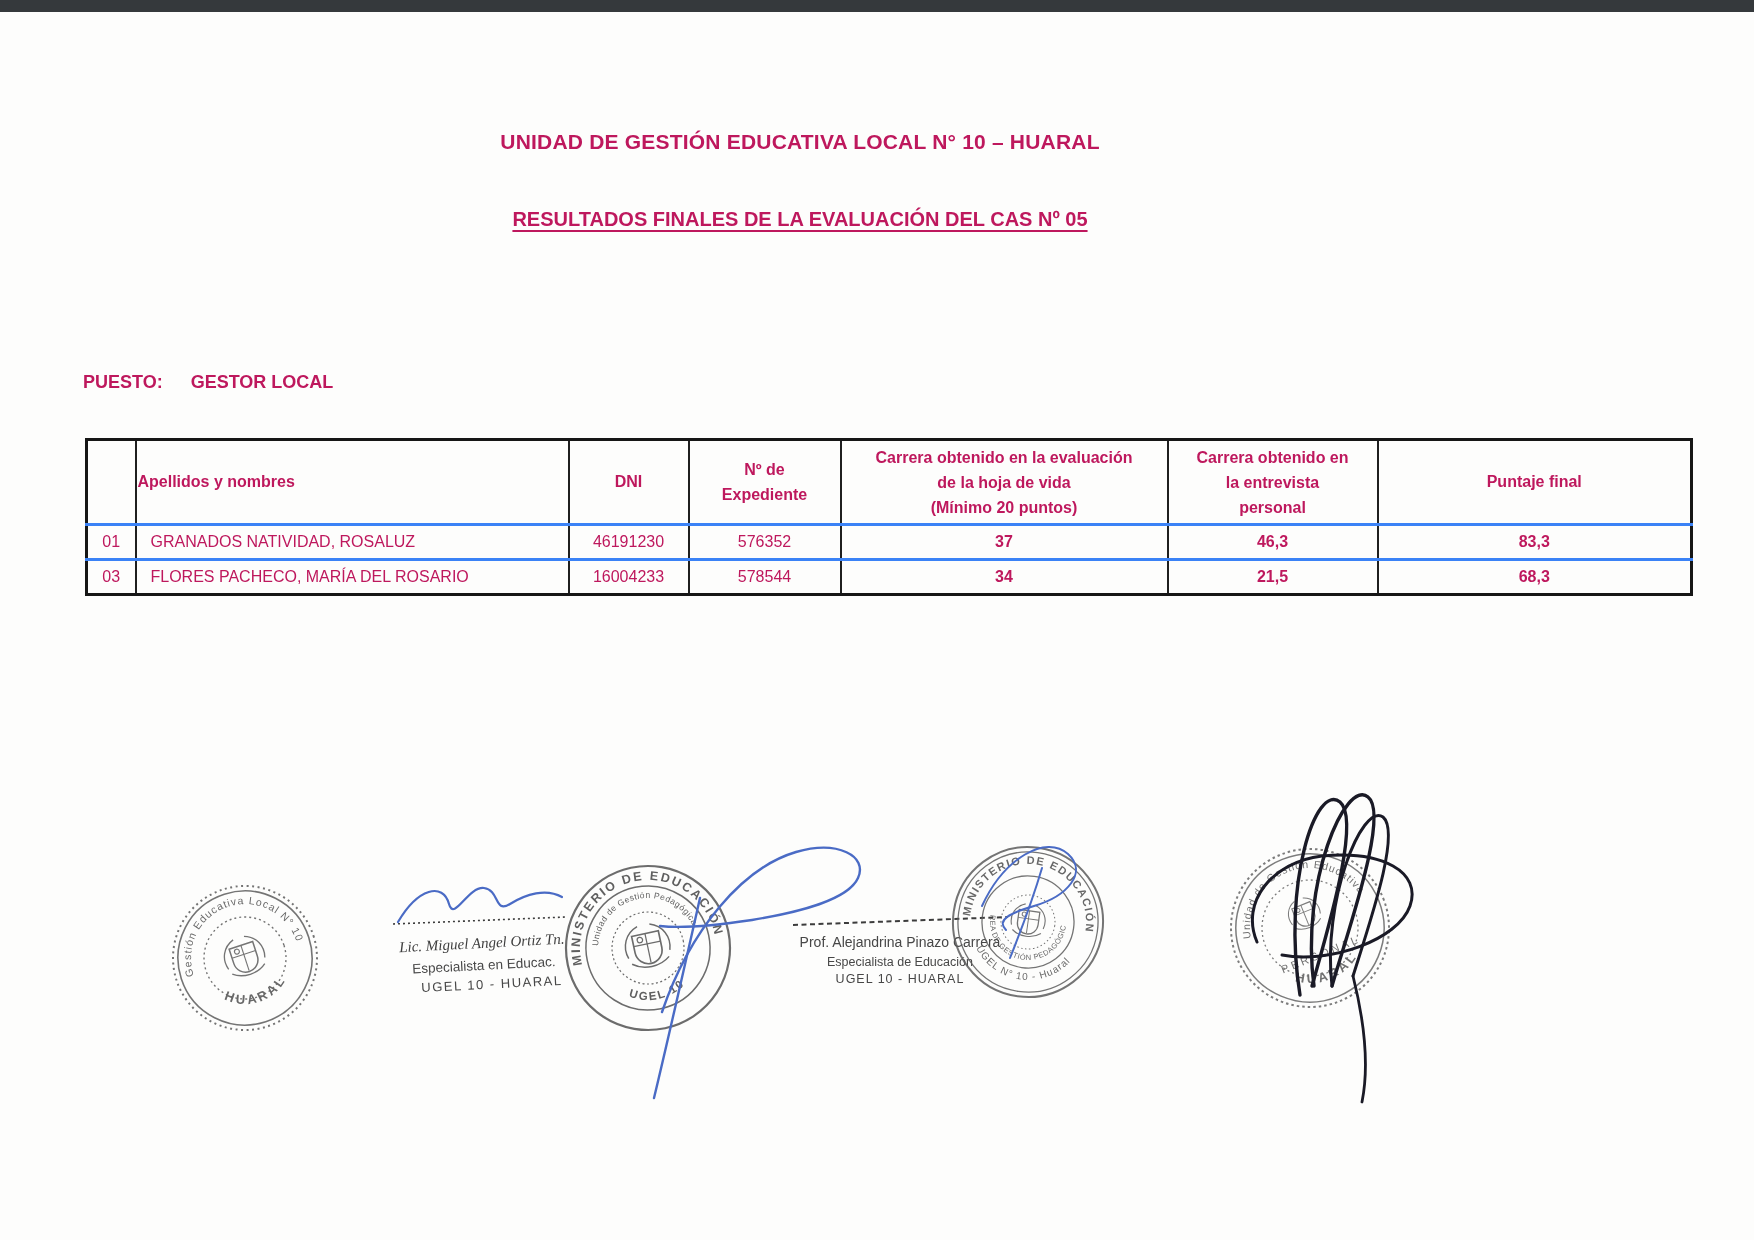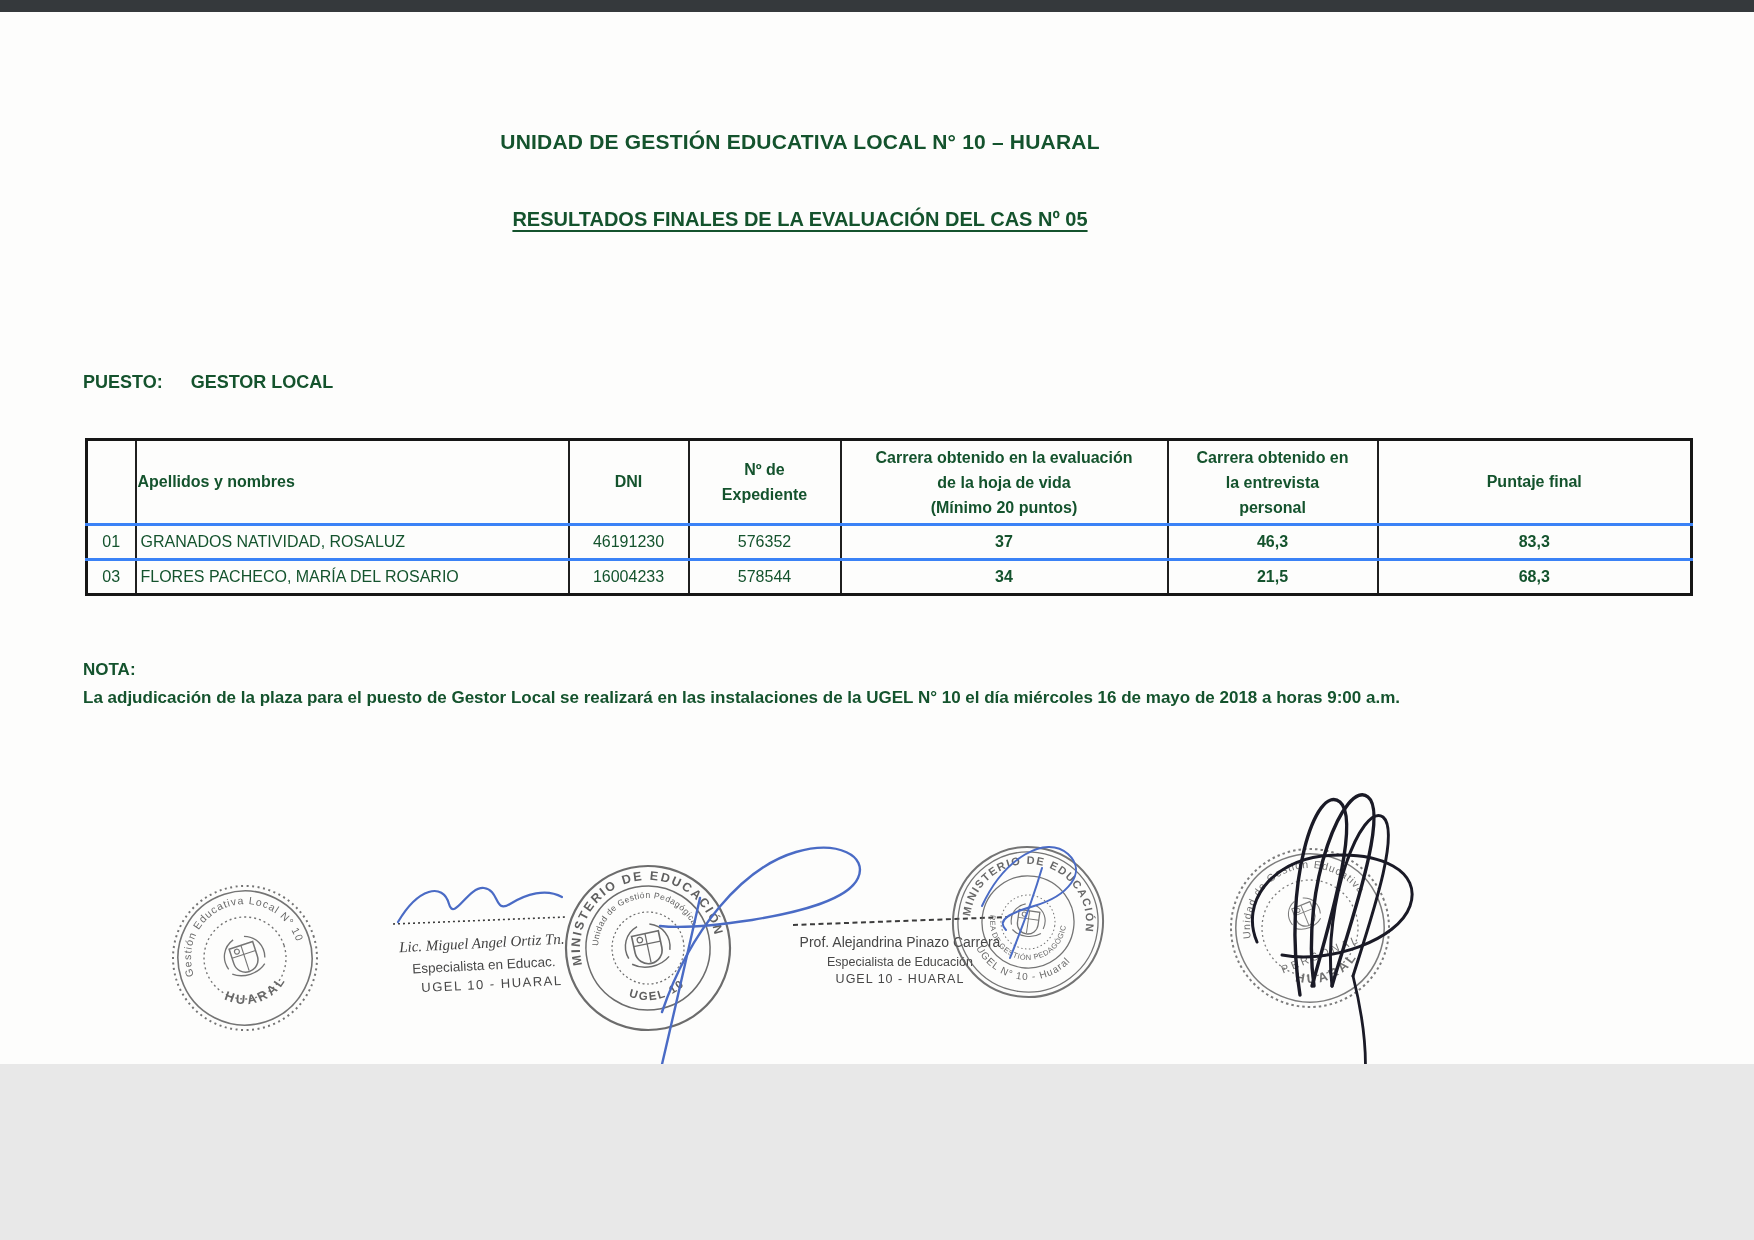--- a/index.html
+++ b/index.html
@@ -1,18 +1,18 @@
 <!DOCTYPE html>
 <html><head>
 <meta charset="utf-8">
 <style>
   html,body{margin:0;padding:0;background:#e8e8e8;}
   #page{
-    position:relative;width:1754px;height:1064px;background:#fdfdfc;
-    font-family:"Liberation Sans",sans-serif;color:#14532d;overflow:hidden;text-decoration:underline;
+    position:relative;width:1754px;height:1240px;background:#fdfdfc;
+    font-family:"Liberation Sans",sans-serif;color:#be185d;overflow:hidden;text-decoration:underline;
   }
   #top-bar{position:absolute;top:0;left:0;width:1754px;height:12px;background:#35393c;}
   .doc-title{
     position:absolute;top:130px;left:0;width:1754px;text-align:center;
     font-size:21px;font-weight:bold;letter-spacing:.2px;transform:translateX(-77px);
   }
   .doc-subtitle{
     position:absolute;top:208px;left:0;width:1754px;text-align:center;
     font-size:20px;font-weight:bold;transform:translateX(-77px);
   }
@@ -24,21 +24,21 @@
     border-collapse:collapse;table-layout:fixed;
     border:3px solid #161616;
   }
   table.results th,table.results td{
     border:2px solid #1f1f1f;padding:0 6px;overflow:hidden;white-space:nowrap;
   }
   table.results thead th{height:82px;font-size:16px;font-weight:bold;vertical-align:middle;}
   table.results thead th.h-name{text-align:left;padding-left:1px;}
   table.results thead .hline{line-height:25px;}
   table.results tbody td{height:32px;font-size:16px;text-align:center;vertical-align:middle;}
-  table.results tbody td.c-name{text-align:left;padding-left:4px;}
+  table.results tbody td.c-name{text-align:left;padding-left:14px;}
   table.results tbody td.c-score{font-weight:bold;}
   table.results tbody tr{border-top:3px solid #3b82f6;}
   .note{position:absolute;top:656px;left:83px;width:1560px;font-size:17px;font-weight:bold;line-height:28px;}
   #stamps{position:absolute;top:0;left:0;pointer-events:none;}
   .stamp-stroke{fill:none;stroke:#5d5d5d;}
   .stamp-text{fill:#4f4f4f;font-family:"Liberation Sans",sans-serif;}
   .sig-blue{fill:none;stroke:#4a6bc5;stroke-linecap:round;}
   .sig-dark{fill:none;stroke:#1a1a26;stroke-linecap:round;}
   .sig-label{fill:#474747;font-family:"Liberation Sans",sans-serif;}
   .sig-name{fill:#3f3f3f;font-family:"Liberation Serif",serif;font-style:italic;}
@@ -107,24 +107,20 @@
         <td class="c-name">FLORES PACHECO, MARÍA DEL ROSARIO</td>
         <td>16004233</td>
         <td>578544</td>
         <td class="c-score">34</td>
         <td class="c-score">21,5</td>
         <td class="c-score">68,3</td>
       </tr>
     </tbody>
   </table>
 
-  <div class="note">
-    <div>NOTA:</div>
-    <div>La adjudicación de la plaza para el puesto de Gestor Local se realizará en las instalaciones de la UGEL N° 10 el día miércoles 16 de mayo de 2018 a horas 9:00 a.m.</div>
-  </div>
 
   <svg id="stamps" width="1754" height="1240" viewBox="0 0 1754 1240">
     <defs>
       <g id="emblem">
         <path class="stamp-stroke" stroke-width="1.6" d="M -13 -14 h26 v16 a13 13 0 0 1 -13 13 a13 13 0 0 1 -13 -13 z"></path>
         <line class="stamp-stroke" stroke-width="1.2" x1="0" y1="-14" x2="0" y2="14"></line>
         <line class="stamp-stroke" stroke-width="1.2" x1="-13" y1="-4" x2="13" y2="-4"></line>
         <circle class="stamp-stroke" stroke-width="1.2" cx="-6" cy="-9" r="2.6"></circle>
         <path class="stamp-stroke" stroke-width="1.4" d="M -20 6 C -24 -6, -18 -18, -6 -22 M 20 6 C 24 -6, 18 -18, 6 -22"></path>
         <path class="stamp-stroke" stroke-width="1.4" d="M -18 12 C -8 20, 8 20, 18 12"></path>

